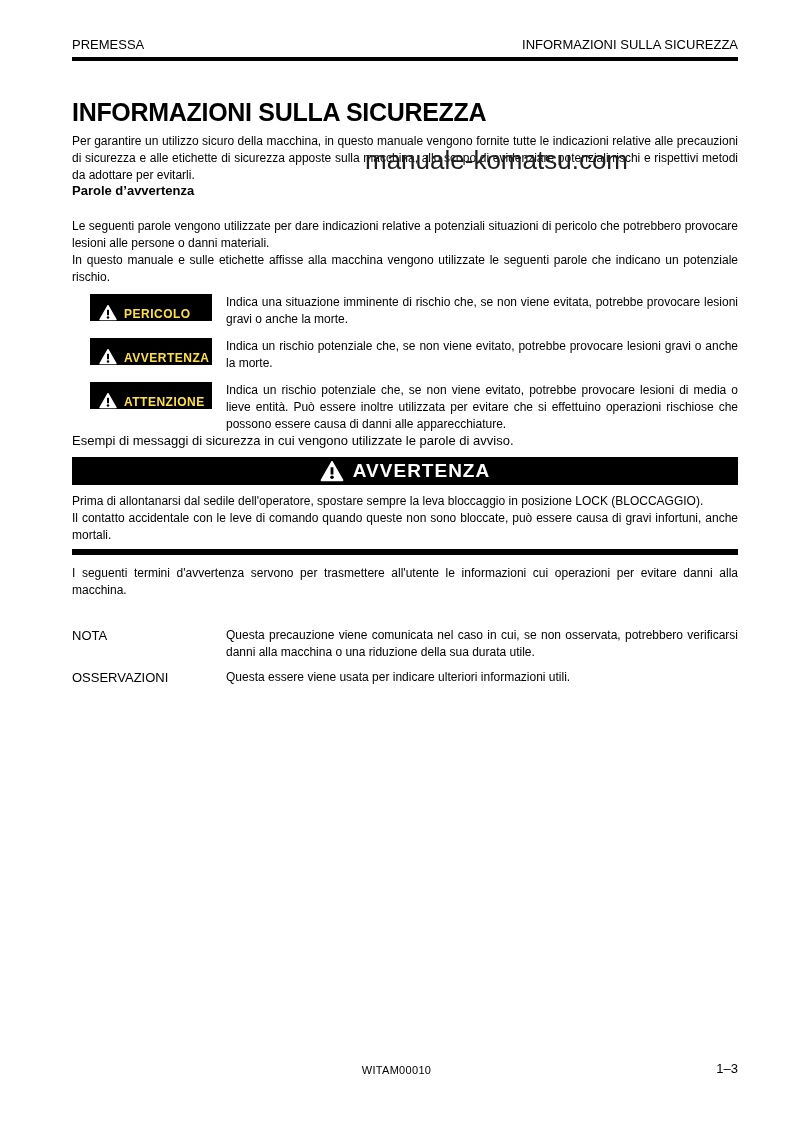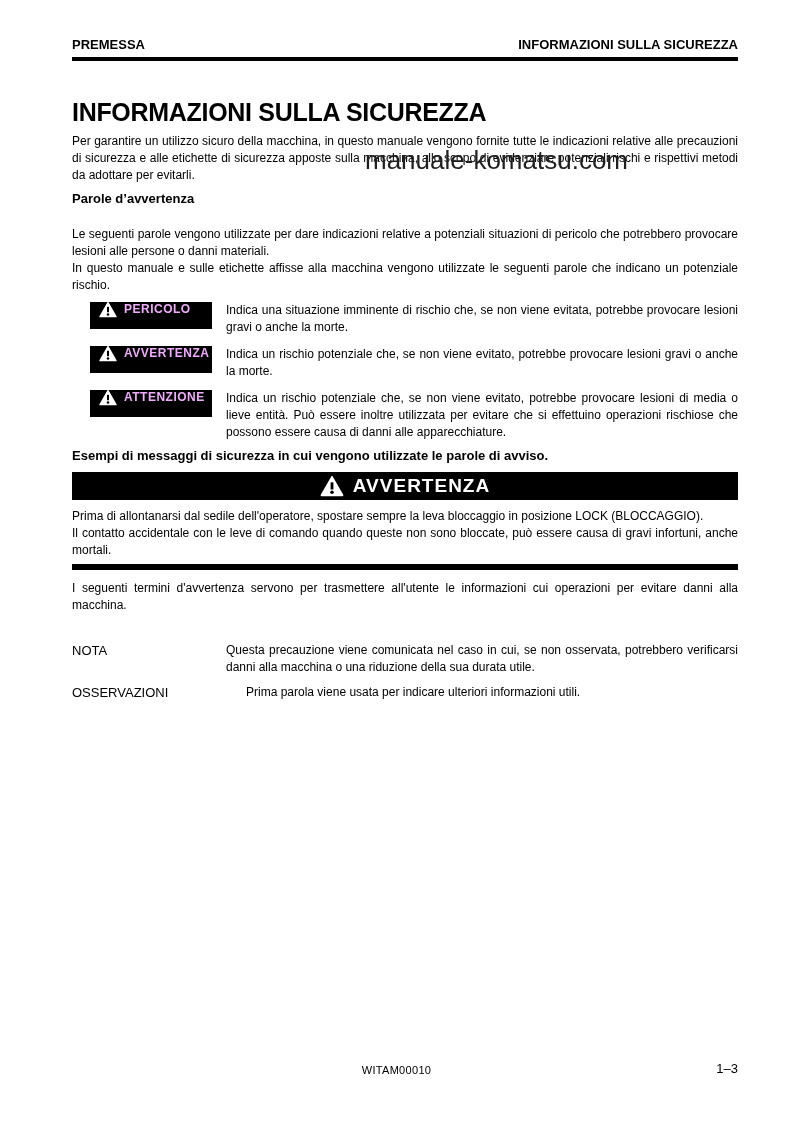--- a/index.html
+++ b/index.html
@@ -11,75 +11,75 @@
     color:#000;
     overflow:hidden;
   }
   .content {
     position:absolute; left:72px; right:55px; top:0;
   }
   
   .hdr {
     margin-top:38px;
     display:flex; justify-content:space-between;
-    font-size:13px; font-weight:bold; line-height:14px;
+    font-size:13px; font-weight:normal; line-height:14px;
     padding-bottom:5px;
     border-bottom:4px solid #000;
   }
   
   .title-row { position:relative; margin-top:38px; height:26px; }
   .doc-title {
     margin:0; font-size:25px; font-weight:bold; line-height:26px;
     letter-spacing:-0.3px; white-space:nowrap;
   }
   .watermark {
     position:absolute; left:293px; top:7px;
     font-size:26px; font-weight:400; color:#1f1f1f;
     white-space:nowrap; z-index:2; letter-spacing:0;margin-top:39px;
   }
   .body-txt { font-size:12px; line-height:17px; text-align:justify; }
   .intro { margin-top:8px; }
-  .sec-head { margin-top:8px; font-size:13px; font-weight:bold; line-height:14px; }
+  .sec-head { margin-top:0; font-size:13px; font-weight:bold; line-height:14px; }
   .sig-intro { margin-top:20px; }
 
   
   .sig-row {
     display:grid; grid-template-columns:154px 1fr;
     margin-top:8px; align-items:start;
   }
   .sig-row + .sig-row { margin-top:10px; }
   .sig-label {
     margin-left:18px; width:122px; height:27px; box-sizing:border-box;
-    background:#000; color:#f0abfc;
-    display:flex; align-items:flex-start; gap:7px; padding-left:9px;
+    background:#000; color:#fde047;
+    display:flex; align-items:flex-end; gap:7px; padding-left:9px;
     font-size:12px; font-weight:bold; letter-spacing:0.5px;
   }
   .tri { flex:0 0 auto; display:block; }
 
-  .examples-head { margin-top:8px; font-size:13px; font-weight:bold; line-height:14px; }
+  .examples-head { margin-top:1px; font-size:13px; font-weight:normal; line-height:14px; }
 
   
   .warn-box { margin-top:9px; }
   .warn-bar {
     height:28px; background:#000; color:#fff;
     display:flex; align-items:center; justify-content:center; gap:9px;
     font-size:19px; font-weight:bold; letter-spacing:1px;
   }
   .warn-body { padding:8px 0 5px 0; }
   .warn-bottom { height:6px; background:#000; }
 
   .machine-intro { margin-top:10px; }
 
   
   .terms { margin-top:28px; }
   .term-row {
     display:grid; grid-template-columns:154px 1fr;
     align-items:start;
   }
-  .term-row + .term-row { margin-top:8px;gap:20px; }
+  .term-row + .term-row { margin-top:8px; }
   .term-label { font-size:13px; line-height:17px; }
 
   
   .footer-code {
     position:absolute; left:0; width:793px; top:1064px;
     text-align:center; font-size:11px; letter-spacing:0.3px;
   }
   .footer-page {
     position:absolute; right:55px; top:1061px;
     font-size:13px;
@@ -169,21 +169,21 @@
 
     <div class="body-txt machine-intro">I seguenti termini d'avvertenza servono per trasmettere all'utente le informazioni cui operazioni per evitare danni alla macchina.</div>
 
     <div class="terms">
       <div class="term-row">
         <div class="term-label">NOTA</div>
         <div class="body-txt">Questa precauzione viene comunicata nel caso in cui, se non osservata, potrebbero verificarsi danni alla macchina o una riduzione della sua durata utile.</div>
       </div>
       <div class="term-row">
         <div class="term-label">OSSERVAZIONI</div>
-        <div class="body-txt">Prima parola viene usata per indicare ulteriori informazioni utili.</div>
+        <div class="body-txt">Questa essere viene usata per indicare ulteriori informazioni utili.</div>
       </div>
     </div>
 
   </div>
 
   <div class="footer-code">WITAM00010</div>
   <div class="footer-page">1–3</div>
 </div>
 
 </body></html>

